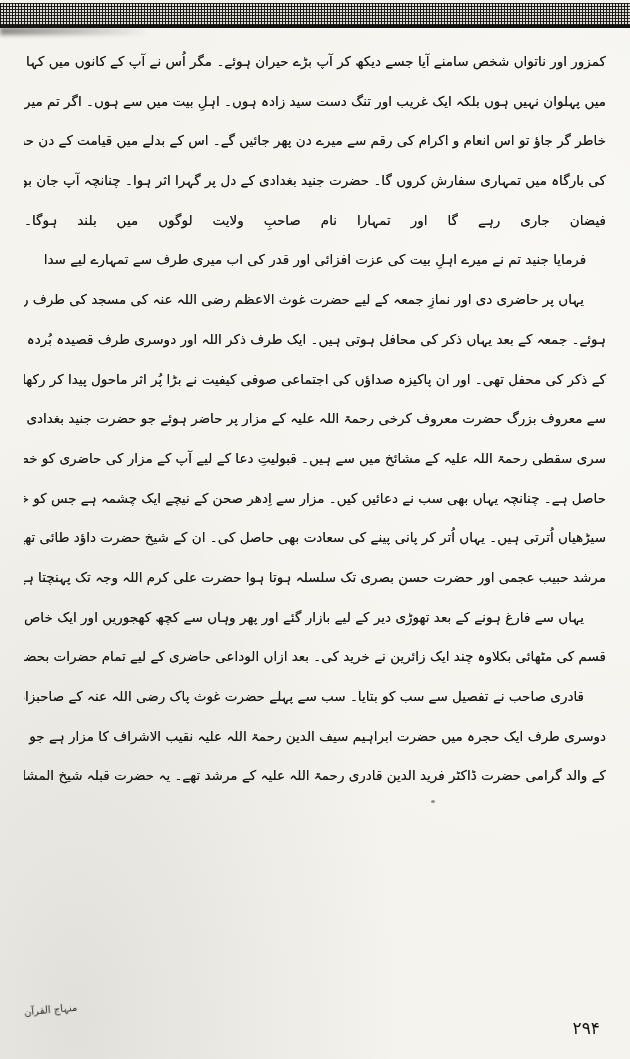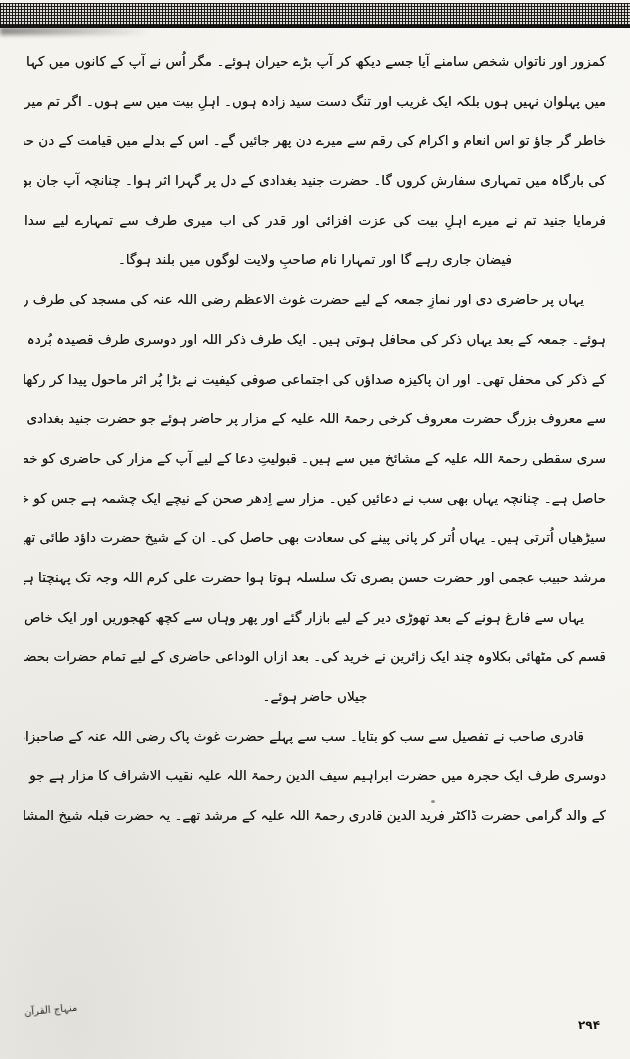--- a/index.html
+++ b/index.html
@@ -53,58 +53,57 @@
   
   .stamp {
     position:absolute; left:24px; top:1004px;
     font-size:10px; color:#2c2b29;
     transform:rotate(-5deg);
     filter:blur(.35px);
     direction:rtl;
   }
   .page-num {
     position:absolute; right:30px; top:1018px;
-    font-size:12px; font-weight:bold; color:#131312;
+    font-size:17px; font-weight:normal; color:#131312;
     letter-spacing:1px;
   }
   .speck {
     position:absolute; width:4px; height:3px; border-radius:50%;
     background:rgba(60,58,54,.55); filter:blur(.4px);
   }
 </style>
 </head>
 <body>
 
 <div class="page">
   <div class="top-band"></div>
   <div class="band-smudge"></div>
 
   <main class="text-block">
       <p class="para ends-here">
         <span class="line">کمزور اور ناتواں شخص سامنے آیا جسے دیکھ کر آپ بڑے حیران ہوئے۔ مگر اُس نے آپ کے کانوں میں کہا کہ</span>
         <span class="line">میں پہلوان نہیں ہوں بلکہ ایک غریب اور تنگ دست سید زادہ ہوں۔ اہلِ بیت میں سے ہوں۔ اگر تم میری</span>
         <span class="line">خاطر گر جاؤ تو اس انعام و اکرام کی رقم سے میرے دن پھر جائیں گے۔ اس کے بدلے میں قیامت کے دن حضور</span>
         <span class="line">کی بارگاہ میں تمہاری سفارش کروں گا۔ حضرت جنید بغدادی کے دل پر گہرا اثر ہوا۔ چنانچہ آپ جان بوجھ کر</span>
+        <span class="line">فیضان جاری رہے گا اور تمہارا نام صاحبِ ولایت لوگوں میں بلند ہوگا۔</span>
         <span class="line">فرمایا جنید تم نے میرے اہلِ بیت کی عزت افزائی اور قدر کی اب میری طرف سے تمہارے لیے سدا</span>
-        <span class="line">فیضان جاری رہے گا اور تمہارا نام صاحبِ ولایت لوگوں میں بلند ہوگا۔</span>
       </p>
       <p class="para indent-first ends-here">
         <span class="line">یہاں پر حاضری دی اور نمازِ جمعہ کے لیے حضرت غوث الاعظم رضی اللہ عنہ کی مسجد کی طرف روانہ</span>
         <span class="line">ہوئے۔ جمعہ کے بعد یہاں ذکر کی محافل ہوتی ہیں۔ ایک طرف ذکر اللہ اور دوسری طرف قصیدہ بُردہ شریف</span>
         <span class="line">کے ذکر کی محفل تھی۔ اور ان پاکیزہ صداؤں کی اجتماعی صوفی کیفیت نے بڑا پُر اثر ماحول پیدا کر رکھا تھا۔ یہاں</span>
         <span class="line">سے معروف بزرگ حضرت معروف کرخی رحمۃ اللہ علیہ کے مزار پر حاضر ہوئے جو حضرت جنید بغدادی اور حضرت</span>
         <span class="line">سری سقطی رحمۃ اللہ علیہ کے مشائخ میں سے ہیں۔ قبولیتِ دعا کے لیے آپ کے مزار کی حاضری کو خصوصی حیثیت</span>
         <span class="line">حاصل ہے۔ چنانچہ یہاں بھی سب نے دعائیں کیں۔ مزار سے اِدھر صحن کے نیچے ایک چشمہ ہے جس کو خاصی گہری</span>
         <span class="line">سیڑھیاں اُترتی ہیں۔ یہاں اُتر کر پانی پینے کی سعادت بھی حاصل کی۔ ان کے شیخ حضرت داؤد طائی تھے جن کے</span>
         <span class="line">مرشد حبیب عجمی اور حضرت حسن بصری تک سلسلہ ہوتا ہوا حضرت علی کرم اللہ وجہ تک پہنچتا ہے۔</span>
       </p>
       <p class="para indent-first ends-here">
         <span class="line">یہاں سے فارغ ہونے کے بعد تھوڑی دیر کے لیے بازار گئے اور پھر وہاں سے کچھ کھجوریں اور ایک خاص</span>
         <span class="line">قسم کی مٹھائی بکلاوہ چند ایک زائرین نے خرید کی۔ بعد ازاں الوداعی حاضری کے لیے تمام حضرات بحضور شاہِ</span>
-        <span class="line">جیلاں حاضر ہوئے۔</span>
       </p>
       <p class="para indent-first">
         <span class="line">قادری صاحب نے تفصیل سے سب کو بتایا۔ سب سے پہلے حضرت غوث پاک رضی اللہ عنہ کے صاحبزادے</span>
         <span class="line">دوسری طرف ایک حجرہ میں حضرت ابراہیم سیف الدین رحمۃ اللہ علیہ نقیب الاشراف کا مزار ہے جو قادری صاحب</span>
         <span class="line">کے والد گرامی حضرت ڈاکٹر فرید الدین قادری رحمۃ اللہ علیہ کے مرشد تھے۔ یہ حضرت قبلہ شیخ المشائخ سیدنا</span>
       </p>
     </main>
 
   <div class="speck" style="right:195px; top:800px;"></div>
 

